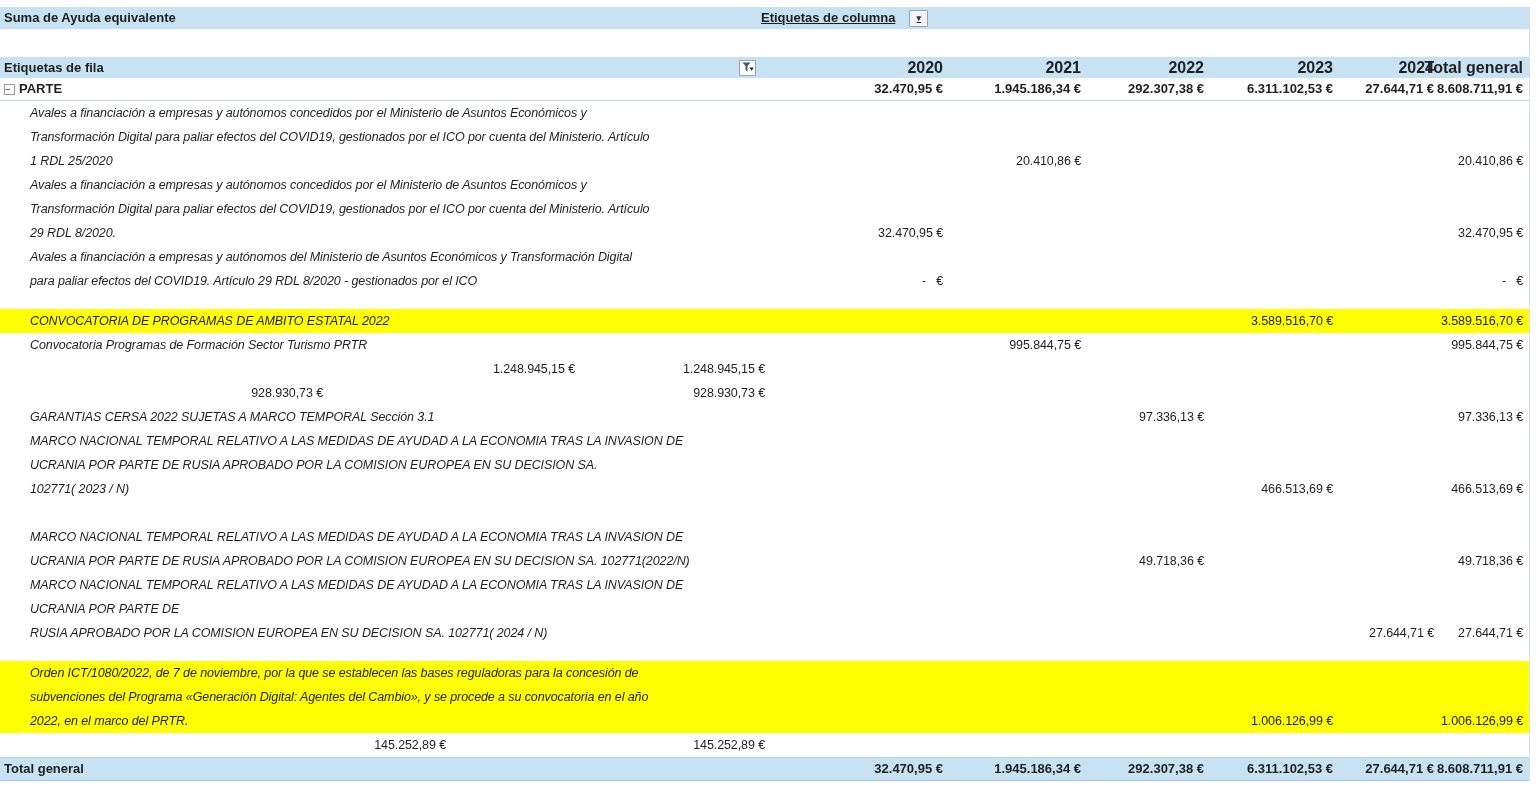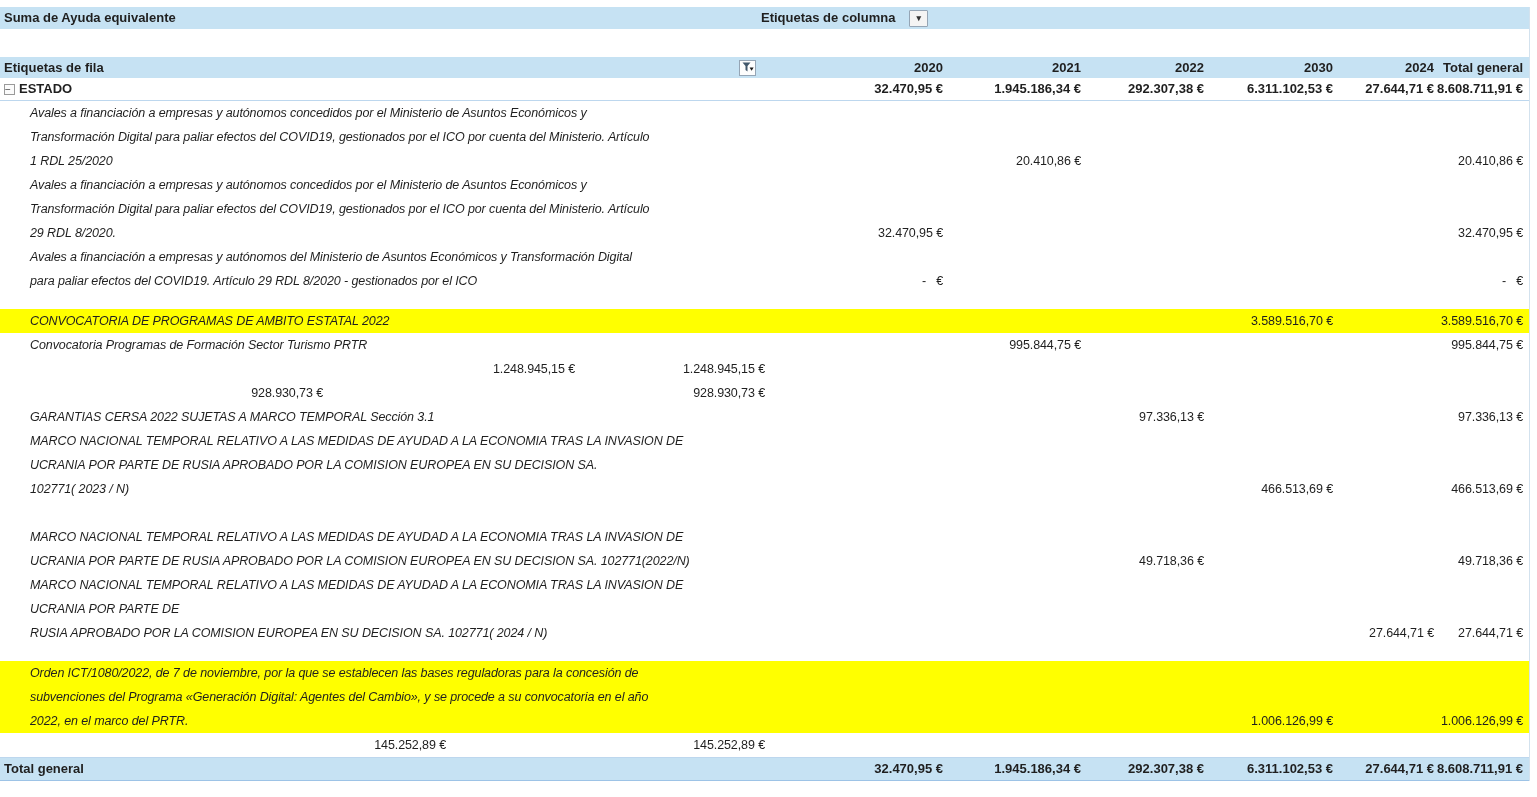--- a/index.html
+++ b/index.html
@@ -12,22 +12,22 @@
   .sheet { width: 1530px; margin-top: 7px; border-right: 1px solid #d3e2ee; }
   .row { display: flex; align-items: stretch; }
   .cell { flex: none; }
   .lab { width: 758px; padding-left: 4px; }
   .v { text-align: right; padding-right: 5px; display: flex; align-items: flex-end; justify-content: flex-end; white-space: nowrap; }
   .c0{width:190px} .c1{width:138px} .c2{width:123px} .c3{width:129px} .c4{width:101px} .c5{width:91px; padding-right:7px}
   .b { font-weight: bold; }
   .hdr1, .hdr2 { background: var(--header-bg, #C6E2F3); font-weight: bold; font-size: 13px; }
   .hdr1 { height: 22px; line-height: 22px; }
   .hdr2 { height: 21px; line-height: 21px; margin-top: 28px; }
-  .hdr2 .v { font-size: 13px; }
-  .colarea { width: 772px; display: flex; align-items: center; gap: 14px; padding-left: 3px; }
+  .hdr2 .v { font-size: 16px; }
+  .colarea { width: 772px; display: flex; align-items: center; gap: 14px; padding-left: 3px; text-decoration: underline; }
   .hlab { display: flex; align-items: center; }
   .hlab .spacer { flex: 1; }
   .estado { height: 23px; line-height: 22px; font-size: 13px; border-bottom: 1px solid var(--row-border, #BDD7EE); }
   .estado .lab { display: flex; align-items: center; gap: 4px; }
   .data { font-size: 12.5px; line-height: 24px; letter-spacing: -0.1px; }
   .data .lab { white-space: pre-line; padding-left: 30px; padding-right: 10px; font-style: italic; }
   .data .v { font-size: 12.5px; }
   .hl { background: var(--highlight, #FFFF00); margin-top: 16px; }
   .total { height: 24px; line-height: 22px; font-size: 13px; background: var(--header-bg, #C6E2F3);
            border-top: 1px solid var(--row-border, #BDD7EE); border-bottom: 1px solid var(--band-border, #9DC3E6); }
@@ -65,29 +65,29 @@
         <svg width="12" height="11" viewBox="0 0 12 11">
           <path d="M0.5 0.5 H8.5 L5.5 4 V9.5 L3.5 8 V4 Z" fill="#41576b"></path>
           <path d="M7.6 5.6 h4 l-2 3.2 z" fill="#1a1a1a"></path>
         </svg>
       </span>
     </div>
 
   <div class="cell v c0 b">2020</div>
       <div class="cell v c1 b">2021</div>
       <div class="cell v c2 b">2022</div>
-      <div class="cell v c3 b">2030</div>
+      <div class="cell v c3 b">2023</div>
       <div class="cell v c4 b">2024</div>
       <div class="cell v c5 b">Total general</div>
     </div>
 
   <div class="row estado b" id="estado-row">
     <div class="cell lab">
       <span class="collapse-btn"><span>−</span></span>
-      <span>ESTADO</span>
+      <span>PARTE</span>
     </div>
 
   <div class="cell v c0 b">32.470,95 €</div>
       <div class="cell v c1 b">1.945.186,34 €</div>
       <div class="cell v c2 b">292.307,38 €</div>
       <div class="cell v c3 b">6.311.102,53 €</div>
       <div class="cell v c4 b">27.644,71 €</div>
       <div class="cell v c5 b">8.608.711,91 €</div>
     </div>
 

